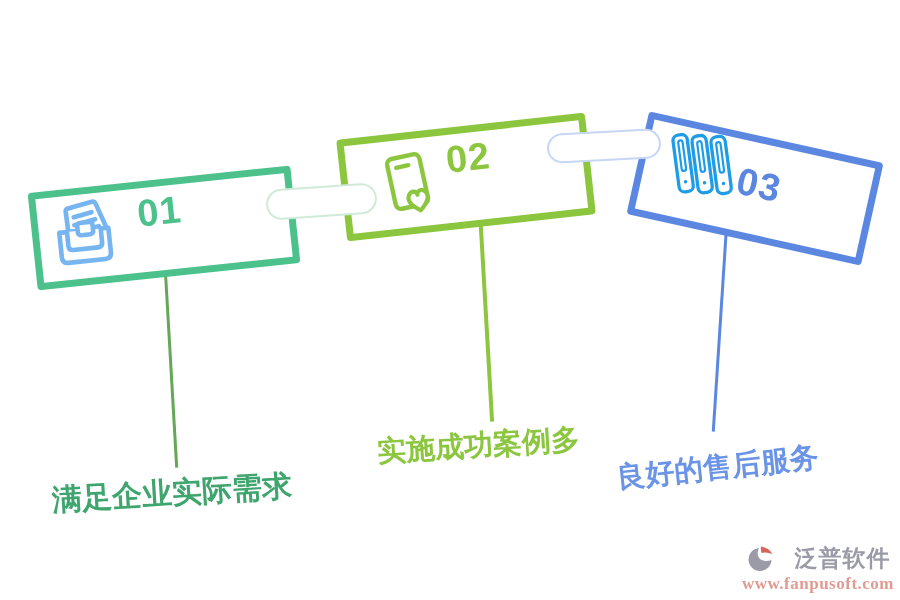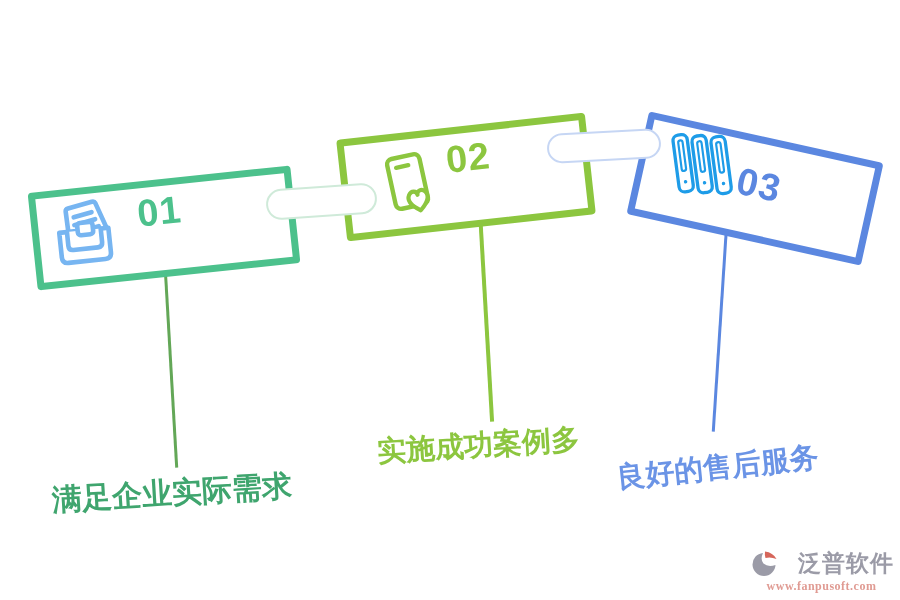--- a/index.html
+++ b/index.html
@@ -32,21 +32,21 @@
   .stem-3{left:725px;top:227px;width:3px;height:205px;background:var(--box3-blue);transform:rotate(3.7deg);}
   
   .caption{position:absolute;font-weight:bold;white-space:nowrap;line-height:1.2;}
   .caption-1{left:52px;top:475px;font-size:30px;color:var(--caption1-green);transform:rotate(-3.5deg);}
   .caption-2{left:377px;top:428px;font-size:29px;color:var(--box2-green);transform:rotate(-3.5deg);}
   .caption-3{left:616px;top:450px;font-size:29px;color:var(--caption3-blue);transform:rotate(-6deg);}
   
   .watermark{position:absolute;right:6px;bottom:6px;display:flex;flex-direction:column;align-items:center;z-index:4;}
   .wm-top{display:flex;align-items:center;gap:19px;justify-content:flex-end;}
   .wm-brand{font-size:23px;font-weight:bold;color:var(--watermark-gray);letter-spacing:1px;}
-  .wm-url{font-family:"Liberation Serif",serif;font-weight:bold;font-size:12px;color:var(--watermark-url);letter-spacing:0.5px;margin-top:0px;}
+  .wm-url{font-family:"Liberation Serif",serif;font-weight:bold;font-size:17px;color:var(--watermark-url);letter-spacing:0.5px;margin-top:0px;}
 </style>
 </head>
 <body>
 
 <div class="canvas">
 
   <div class="stem stem-1"></div>
   <div class="stem stem-2"></div>
   <div class="stem stem-3"></div>
 

